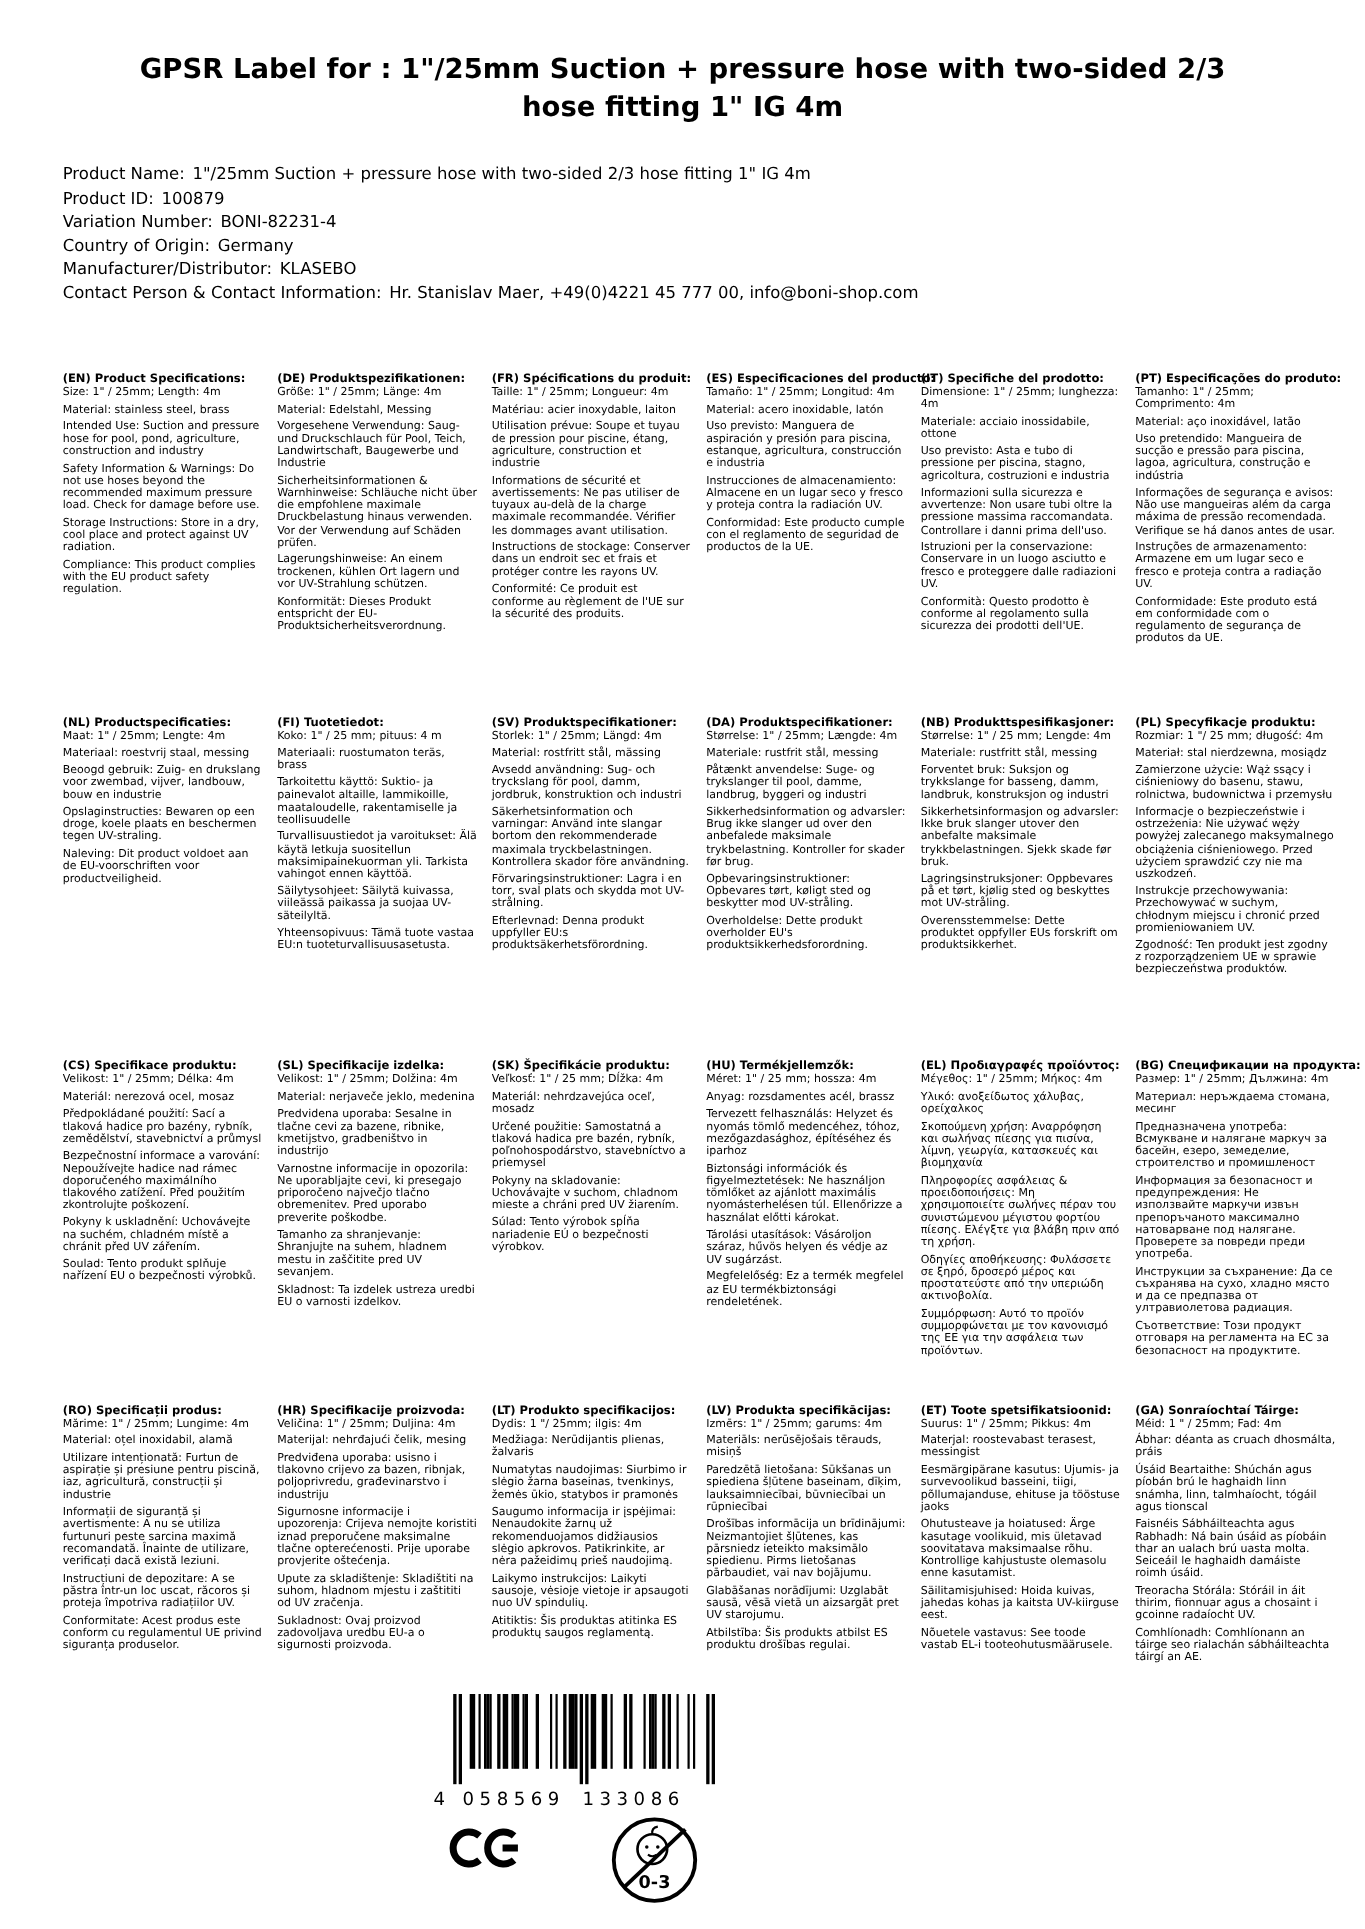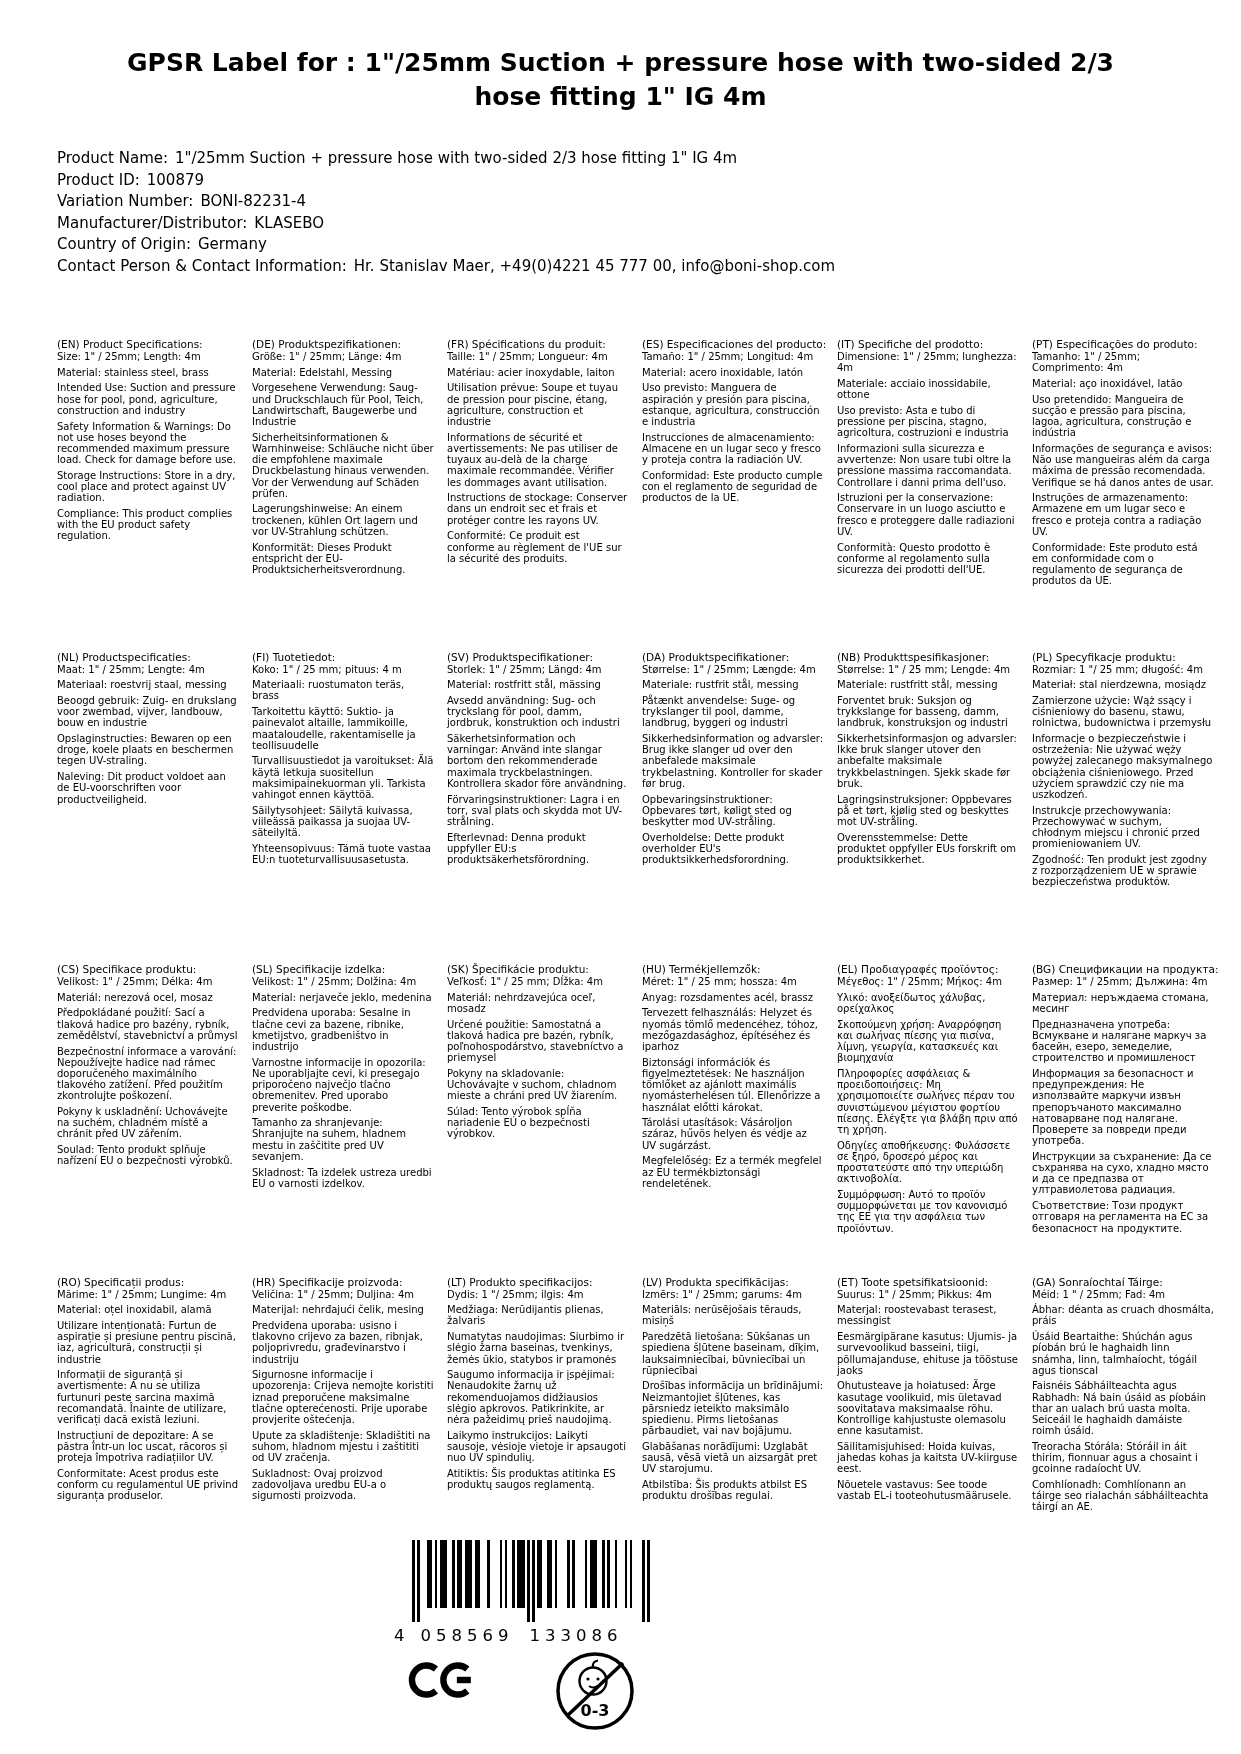--- a/index.html
+++ b/index.html
@@ -10,21 +10,21 @@
   .title { position:absolute; top:46px; left:0; right:0; text-align:center; font-weight:bold; font-size:25px; line-height:1.35; }
   .title-inner { display:inline-block; max-width:1060px; }
 
   .product-info { position:absolute; left:57px; top:148px; font-size:15px; line-height:21.5px; }
   .pi-row { white-space:nowrap; }
   .pi-label { font-weight:normal; margin-right:7px; }
 
   .specs-grid { position:absolute; left:57px; top:338px; width:1170px;
     display:grid; grid-template-columns:repeat(6,195px); grid-auto-rows:312.5px; }
   .spec-block { padding-right:13px; }
-  .spec-heading { font-size:10.5px; font-weight:normal; line-height:13px; white-space:nowrap; }
+  .spec-heading { font-size:10.5px; font-weight:bold; line-height:13px; white-space:nowrap; }
   .spec-p { font-size:10px; line-height:11.2px; margin:0 0 4.5px 0; }
 
   .barcode-bars { position:absolute; left:412px; top:1540px; display:flex; height:82px; align-items:flex-start; }
   .bar { width:2.5px; height:68px; background:transparent; flex:none; }
   .bar.black { background:#000; }
   .bar.guard { height:82px; }
   .barcode-digits { position:absolute; left:394px; top:1626px; width:280px; display:flex; gap:16px; font-size:16.5px; }
   .bcg { letter-spacing:5px; }
 
   .ce-mark { position:absolute; left:408px; top:1658px; }
@@ -36,22 +36,22 @@
 <div class="page">
 
   <div class="title">
     <span class="title-inner">GPSR Label for : 1"/25mm Suction + pressure hose with two-sided 2/3 hose fitting 1" IG 4m</span>
   </div>
 
   <div class="product-info">
       <div class="pi-row"><span class="pi-label">Product Name:</span><span class="pi-value">1"/25mm Suction + pressure hose with two-sided 2/3 hose fitting 1" IG 4m</span></div>
       <div class="pi-row"><span class="pi-label">Product ID:</span><span class="pi-value">100879</span></div>
       <div class="pi-row"><span class="pi-label">Variation Number:</span><span class="pi-value">BONI-82231-4</span></div>
+      <div class="pi-row"><span class="pi-label">Country of Origin:</span><span class="pi-value">Germany</span></div>
       <div class="pi-row"><span class="pi-label">Manufacturer/Distributor:</span><span class="pi-value">KLASEBO</span></div>
-      <div class="pi-row"><span class="pi-label">Country of Origin:</span><span class="pi-value">Germany</span></div>
       <div class="pi-row"><span class="pi-label">Contact Person &amp; Contact Information:</span><span class="pi-value">Hr. Stanislav Maer, +49(0)4221 45 777 00, info@boni-shop.com</span></div>
     </div>
 
   <div class="specs-grid">
       <div class="spec-block">
         <div class="spec-heading">(EN) Product Specifications:</div>
         <p class="spec-p">Size: 1" / 25mm; Length: 4m</p>
         <p class="spec-p">Material: stainless steel, brass</p>
         <p class="spec-p">Intended Use: Suction and pressure hose for pool, pond, agriculture, construction and industry</p>
         <p class="spec-p">Safety Information &amp; Warnings: Do not use hoses beyond the recommended maximum pressure load. Check for damage before use.</p>

